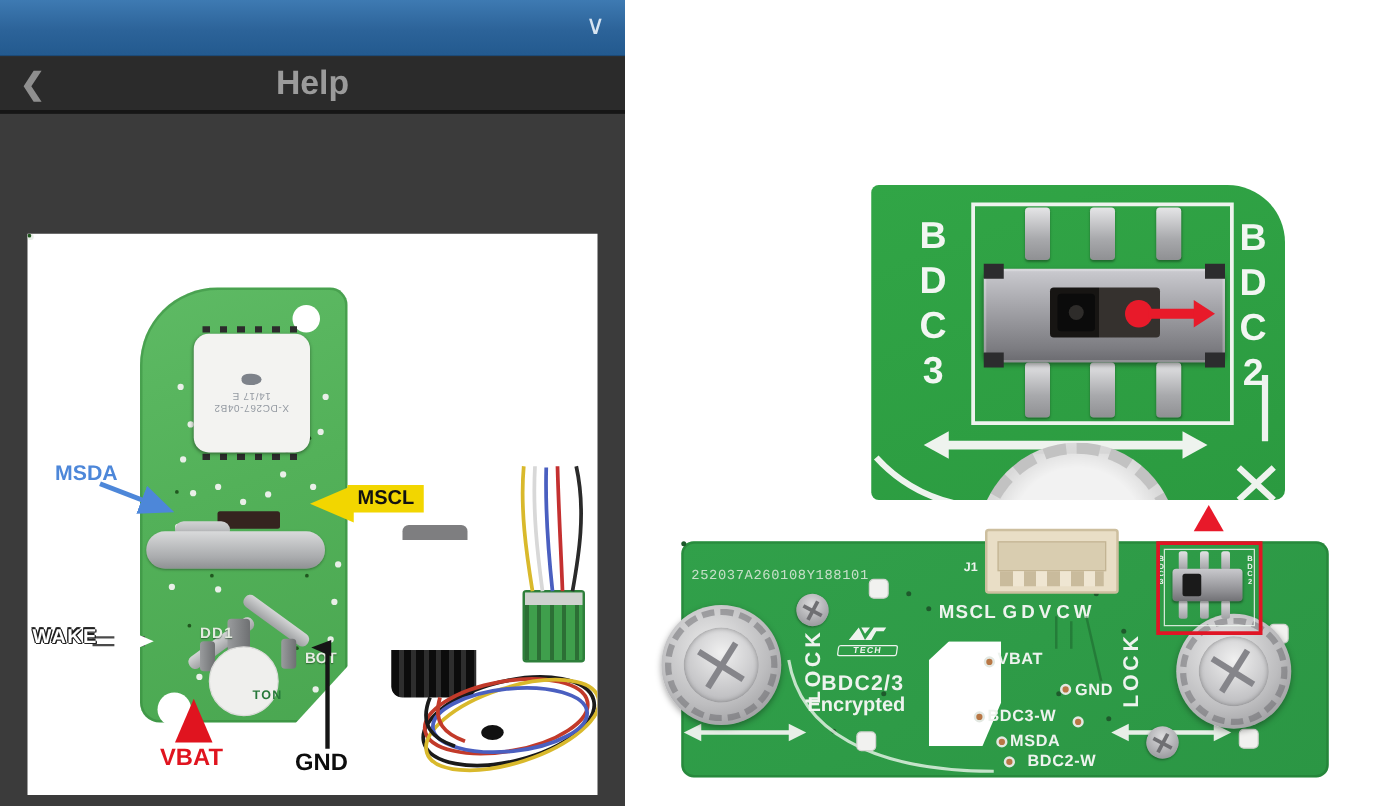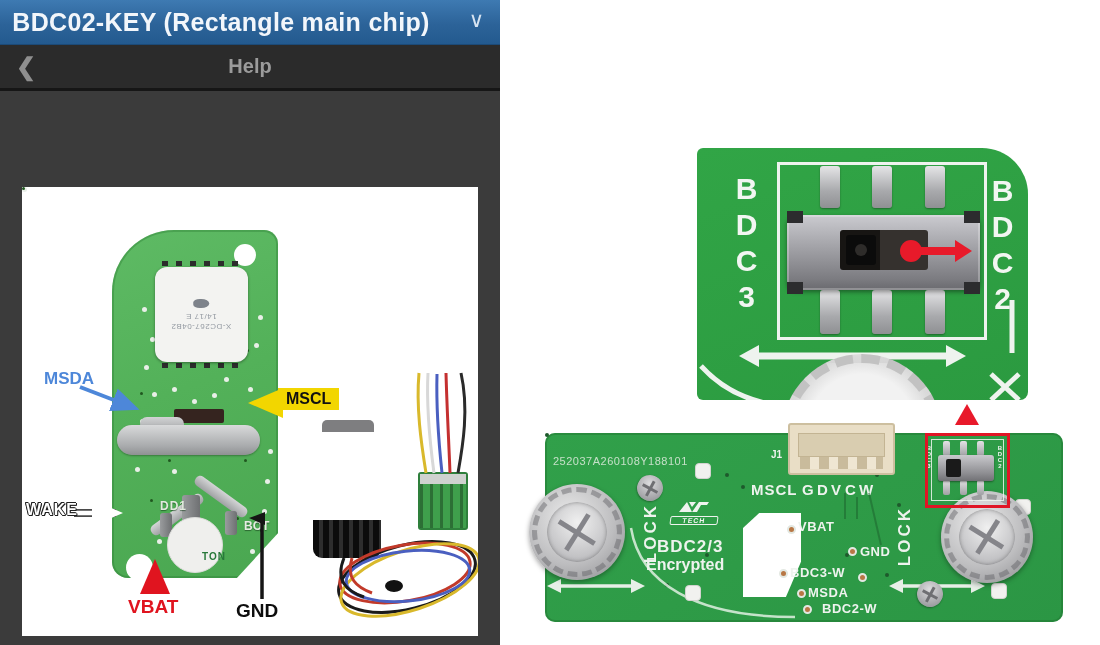--- a/index.html
+++ b/index.html
@@ -10,21 +10,21 @@
   
   .left-panel{position:absolute;left:0;top:0;width:500px;height:645px;background:#3b3b3b;}
   .title-bar{position:absolute;left:0;top:0;width:500px;height:45px;
     background:linear-gradient(180deg,#3e7ab2 0%,#2c6399 55%,#235a8f 100%);
     border-bottom:1px solid #1c4a77;display:flex;align-items:center;justify-content:center;padding-right:58px;}
   .title-bar .title{color:#f2f6fb;font-size:25px;font-weight:700;letter-spacing:.3px;white-space:nowrap;}
   .dropdown{position:absolute;right:16px;top:8px;color:#d7e4f1;font-size:21px;font-weight:400;}
   .nav-bar{position:absolute;left:0;top:45px;width:500px;height:46px;background:#2b2b2b;
     border-bottom:3px solid #161616;display:flex;align-items:center;justify-content:center;}
   .back{position:absolute;left:16px;top:8px;color:#8f8f8f;font-size:24px;font-weight:700;}
-  .nav-title{color:#9b9b9b;font-size:20px;font-weight:700;}
+  .nav-title{color:#9b9b9b;font-size:27px;font-weight:700;}
   .pill{position:absolute;left:325px;top:122px;height:24px;padding:0 12px;border-radius:12px;
     background:#a6a6a6;color:#2e2e2e;font-size:13px;line-height:24px;white-space:nowrap;}
 
   
   .photo{position:absolute;left:22px;top:187px;width:456px;height:449px;background:#ffffff;overflow:hidden;}
   .key-pcb{position:absolute;left:90px;top:43px;width:166px;height:348px;
     background:linear-gradient(160deg,#5eba64 0%,#53b159 45%,#4aa751 100%);
     border-radius:62px 14px 14px 16px;box-shadow:inset 0 0 0 2px rgba(40,120,50,.35);}
   .pcb-hole{position:absolute;left:212px;top:57px;width:22px;height:22px;border-radius:50%;background:#fff;}
   .chip{position:absolute;left:133px;top:80px;width:93px;height:95px;background:#f3f3f1;border-radius:12px;
@@ -105,21 +105,21 @@
   .vtext{position:absolute;writing-mode:vertical-rl;text-orientation:upright;color:#f2f6f2;font-weight:700;
     font-size:30px;letter-spacing:3px;line-height:1;}
   .coil{position:absolute;left:85px;top:206px;width:160px;height:160px;border-radius:50%;
     background:radial-gradient(circle at 50% 45%,#f2f2f2 50%,#dadada 68%,#cccccc 100%);border:9px dashed #c2c2c2;}
   .red-tri{position:absolute;left:455px;top:404px;width:0;height:0;border-left:12px solid transparent;
     border-right:12px solid transparent;border-bottom:21px solid #e8192a;}
 
   
   .board{position:absolute;left:45px;top:433px;width:518px;height:189px;background:linear-gradient(150deg,#31a04a,#2b9644);
     border-radius:10px;box-shadow:inset 0 0 0 2px rgba(30,110,45,.4);}
-  .serial{position:absolute;left:8px;top:22px;font-family:Liberation Sans, sans-serif;font-size:11px;color:#d6e7d6;opacity:.9;letter-spacing:.5px;}
+  .serial{position:absolute;left:8px;top:22px;font-family:Liberation Mono, monospace;font-size:11px;color:#d6e7d6;opacity:.9;letter-spacing:.5px;}
   .j1{position:absolute;left:226px;top:16px;color:#eef3ee;font-size:10px;font-weight:700;}
   .conn{position:absolute;left:243px;top:-10px;width:107px;height:52px;background:#e9dec6;border:2px solid #cdbf9f;border-radius:3px;}
   .conn::before{content:"";position:absolute;left:8px;top:8px;right:8px;height:22px;background:#d9cdb0;
     border:1px solid #c3b493;}
   .conn::after{content:"";position:absolute;left:10px;bottom:4px;right:10px;height:12px;
     background:repeating-linear-gradient(90deg,#c9bb9c 0 10px,#efe6d2 10px 19px);}
   .pinrow-name{position:absolute;left:206px;top:48px;color:#eef3ee;font-size:15px;font-weight:700;letter-spacing:1px;}
   .pin-l{position:absolute;top:48px;color:#eef3ee;font-size:15px;font-weight:700;}
   .logo{position:absolute;left:125px;top:66px;width:48px;height:34px;color:#eef3ee;text-align:center;}
   .logo svg{display:block;margin:0 auto;}
@@ -160,21 +160,20 @@
     340px 140px #1e5a2c,160px 120px #1e5a2c,120px 150px #1e5a2c,420px 120px #1e5a2c,455px 95px #1e5a2c;}
 </style>
 </head>
 <body>
 
 <div class="screen">
 
   <div class="left-panel">
 
     <div class="title-bar">
-      <span class="title">BDC02-KEY (Rectangle main chip)</span>
       <span class="dropdown">∨</span>
     </div>
 
     <div class="nav-bar">
       <span class="back">❮</span>
       <span class="nav-title">Help</span>
     </div>
 
 
     <div class="photo">

